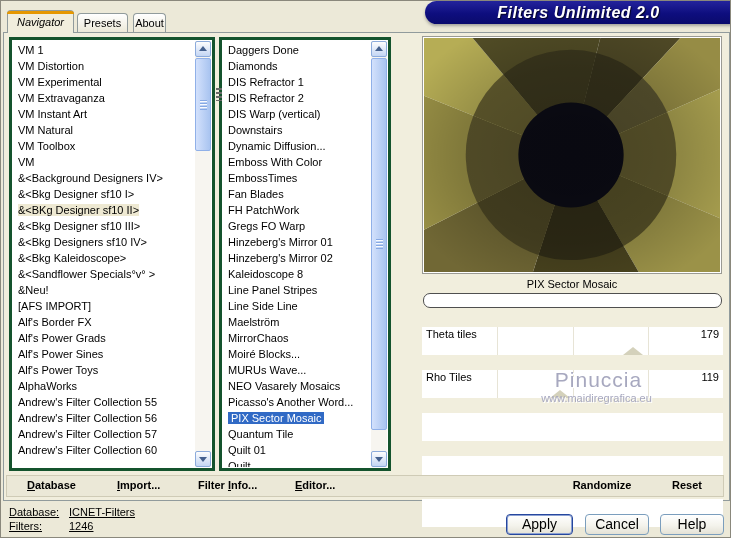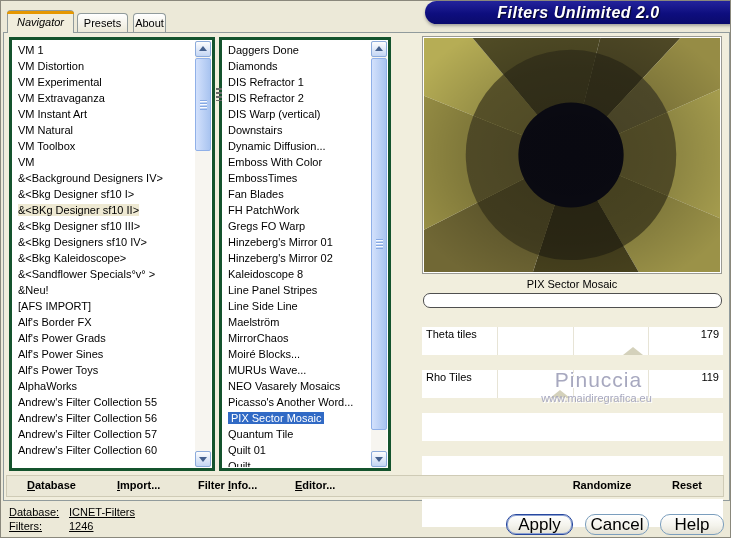--- a/index.html
+++ b/index.html
@@ -133,23 +133,23 @@
   .mitem:nth-of-type(4) { left:268px;margin-left:20px; }
   .action { position:absolute; top:3px; font-weight:bold; font-size:11px; text-align:center; cursor:default; }
   #randomize { left:545px; width:100px; }
   #reset     { left:652px; width:56px; }
   
   .stat { position:absolute; font-size:11px; z-index:2;text-decoration:underline; }
   #st-dbl { left:8px;  top:505px; } #st-dbv { left:68px; top:505px; }
   #st-fll { left:8px;  top:519px; } #st-flv { left:68px; top:519px; }
   .btn {
     position:absolute; top:513px; height:21px; box-sizing:border-box;
-    border:1px solid #7b9ebd; border-radius:10px;
+    border:1px solid #7b9ebd; border-radius:4px;
     background:linear-gradient(180deg,#ffffff 0%,#f4f3ec 55%,#e4e2d6 100%);
-    font-size:17px; text-align:center; line-height:19px; z-index:2; cursor:default;
+    font-size:14px; text-align:center; line-height:19px; z-index:2; cursor:default;
   }
   #apply  { left:505px; width:67px; border-color:#26479e; box-shadow:inset 0 0 0 1px #8ba0d2; }
   #cancel { left:584px; width:64px; }
   #help   { left:659px; width:64px; }
 </style>
 </head>
 <body>
 
 <div class="screen">
 

